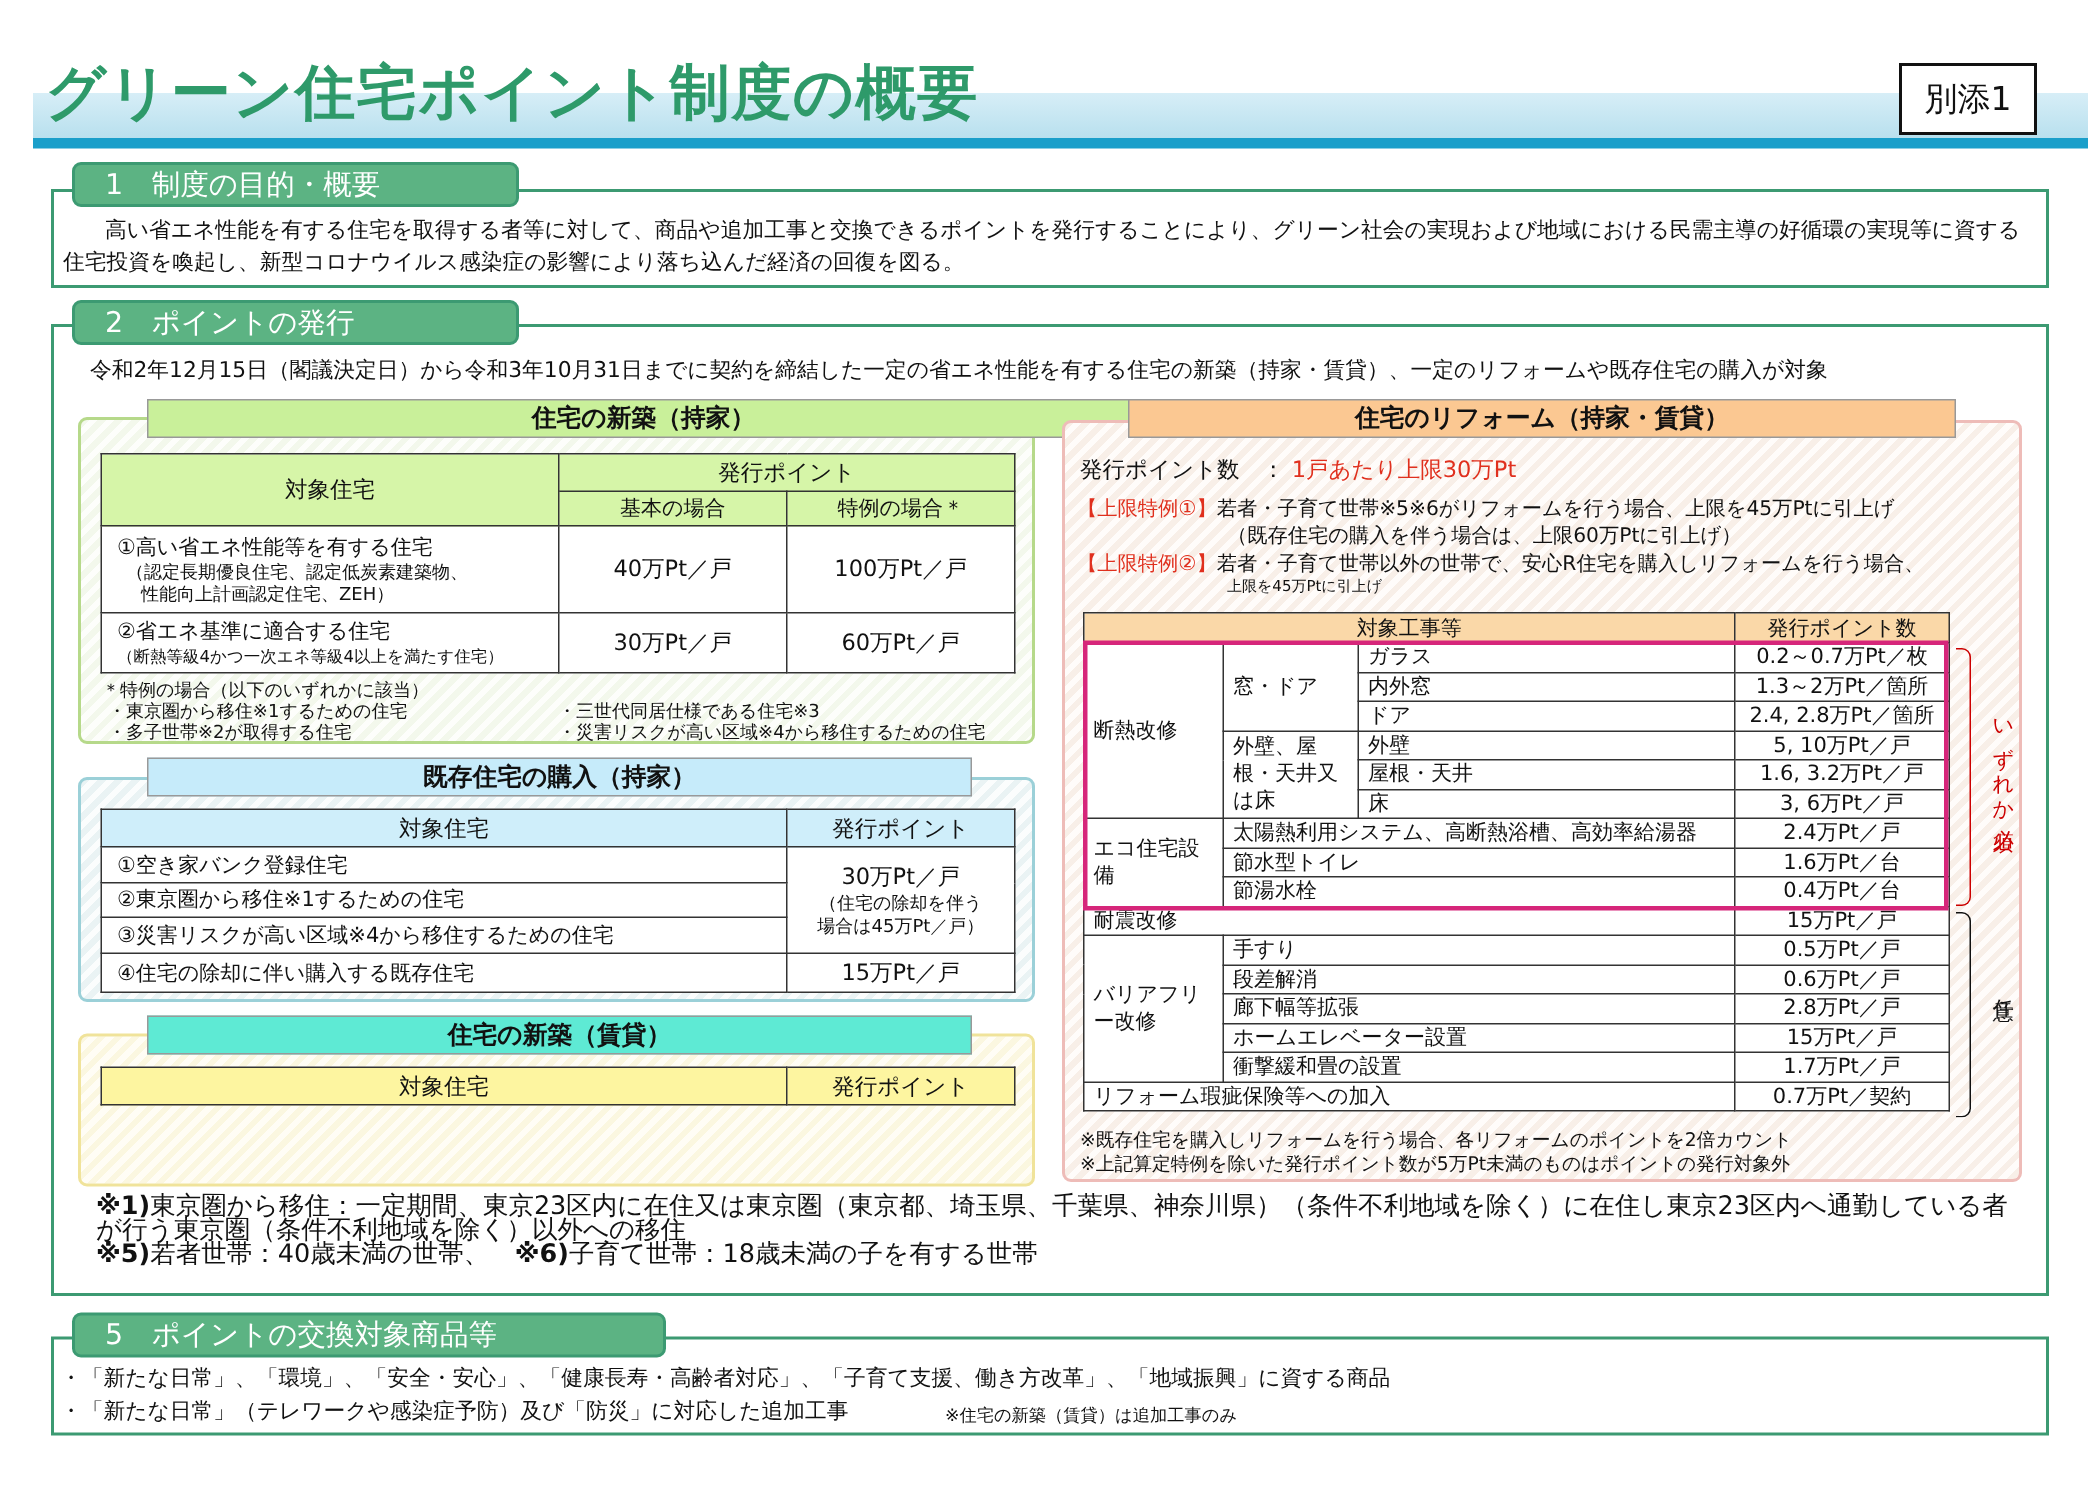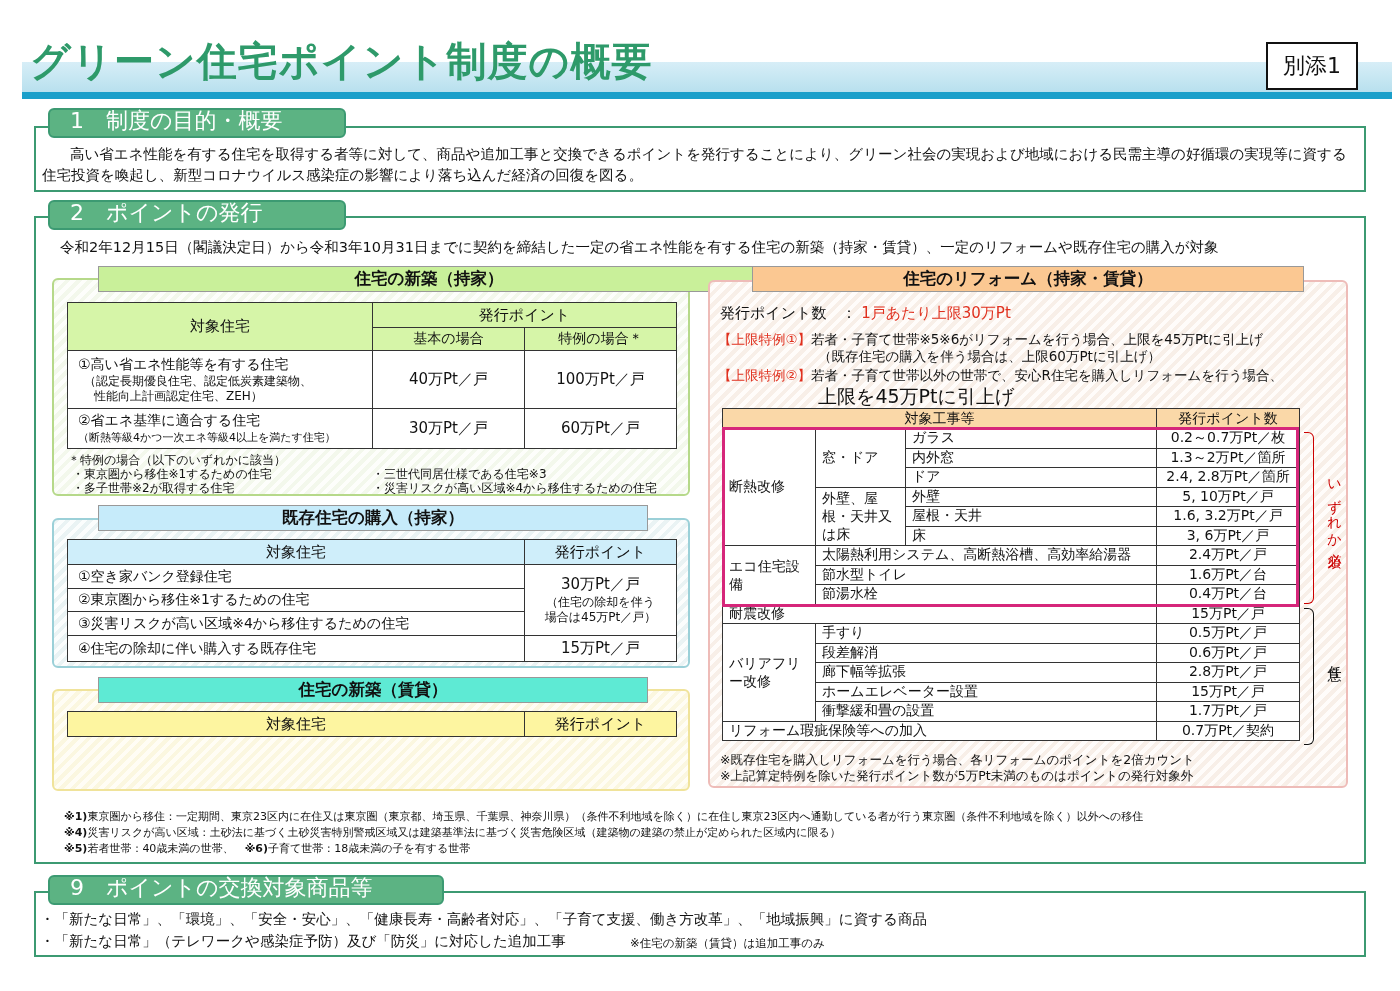--- a/index.html
+++ b/index.html
@@ -3,21 +3,21 @@
 <meta charset="utf-8">
 <style>
 *{box-sizing:border-box;margin:0;padding:0}
 body{width:1400px;height:991px;background:#fff;font-family:"DejaVu Sans",sans-serif;color:#111;position:relative;overflow:hidden}
 .abs{position:absolute}
 .title-band{left:22px;top:62px;width:1370px;height:30px;background:linear-gradient(#d7eef7,#b8e0ee)}
 .title-line{left:22px;top:92px;width:1370px;height:7px;background:#1a9fca}
 .main-title{left:30px;top:34px;font-size:40px;font-weight:bold;color:#2e9a6a;letter-spacing:1px}
 .annex{left:1266px;top:42px;width:92px;height:48px;border:2px solid #111;background:#fff;font-size:22px;display:flex;align-items:center;justify-content:center}
 .sec-box{border:2.5px solid #3c9a72;background:#fff}
-.sec-tab{background:#5cb383;color:#fff;font-size:22px;border:2px solid #3c9a72;border-radius:6px;padding:0 0 0 20px;display:flex;align-items:flex-end}
+.sec-tab{background:#5cb383;color:#fff;font-size:19px;border:2px solid #3c9a72;border-radius:6px;padding:0 0 0 20px;display:flex;align-items:flex-start}
 .p{font-size:14.5px;line-height:21px}
 .panel{border-radius:6px}
 .hatch-green{background:repeating-linear-gradient(135deg,#f3f8ec 0 4px,#fdfefb 4px 8px);border:2px solid #b6d98a}
 .hatch-blue{background:repeating-linear-gradient(135deg,#eaf3f4 0 4px,#fbfdfd 4px 8px);border:2px solid #9bd0d8}
 .hatch-yellow{background:repeating-linear-gradient(135deg,#fbf7e0 0 4px,#fffdf5 4px 8px);border:2px solid #f0e39a}
 .hatch-pink{background:repeating-linear-gradient(135deg,#f8efe8 0 4px,#fffcfa 4px 8px);border:2px solid #eebcb8}
 .ptitle{font-size:16.5px;font-weight:bold;display:flex;align-items:center;justify-content:center;border:1px solid #999}
 table{border-collapse:collapse;background:#fff}
 td,th{border:1.5px solid #333;font-weight:normal;font-size:14px;padding:0 6px}
 .c{text-align:center}
@@ -136,21 +136,21 @@
   <span>発行ポイント数　：</span>
   <span class="red">1戸あたり上限30万Pt</span>
 </div>
 <div class="abs" style="left:718px;top:331px;font-size:13.5px;line-height:17px;">
   <span class="red">【上限特例①】</span><span>若者・子育て世帯※5※6がリフォームを行う場合、上限を45万Ptに引上げ</span>
 </div>
 <div class="abs" style="left:818px;top:348px;font-size:13.5px;">（既存住宅の購入を伴う場合は、上限60万Ptに引上げ）</div>
 <div class="abs" style="left:718px;top:367px;font-size:13.5px;">
   <span class="red">【上限特例②】</span><span>若者・子育て世帯以外の世帯で、安心R住宅を購入しリフォームを行う場合、</span>
 </div>
-<div class="abs" style="left:818px;top:384px;font-size:19px;">上限を45万Ptに引上げ</div>
+<div class="abs" style="left:818px;top:384px;font-size:10px;">上限を45万Ptに引上げ</div>
 
 <table class="abs" style="left:722px;top:408px;width:578px;">
   <tbody>
       <tr style="height:20px">
     <td class="ho c" colspan="3">対象工事等</td>
     <td class="ho c" style="width:143px">発行ポイント数</td>
   </tr>
   <tr style="height:19.5px">
     <td rowspan="6" style="width:93px;vertical-align:middle">断熱改修</td>
     <td rowspan="3" style="width:90px">窓・ドア</td>
@@ -226,25 +226,24 @@
 <div class="abs" style="left:722px;top:427px;width:577px;height:180px;border:3px solid #d6267a;"></div>
 
 <div class="abs bracket" style="left:1304px;top:432px;width:10px;height:172px;"></div>
 <div class="abs vtext darkred" style="left:1326px;top:470px;">いずれか必須</div>
 <div class="abs bracket-k" style="left:1304px;top:608px;width:10px;height:137px;"></div>
 <div class="abs vtext" style="left:1326px;top:654px;">任意</div>
 
 <div class="abs note" style="left:720px;top:752px;font-size:12.5px;">※既存住宅を購入しリフォームを行う場合、各リフォームのポイントを2倍カウント</div>
 <div class="abs note" style="left:720px;top:768px;font-size:12.5px;">※上記算定特例を除いた発行ポイント数が5万Pt未満のものはポイントの発行対象外</div>
 
-<div class="abs note" style="left:64px;top:796px;width:1290px;font-size:11px;line-height:16px;margin-top:13px;">
+<div class="abs note" style="left:64px;top:796px;width:1290px;font-size:17px;line-height:16px;">
   <div><b>※1)</b><span>東京圏から移住：一定期間、東京23区内に在住又は東京圏（東京都、埼玉県、千葉県、神奈川県）（条件不利地域を除く）に在住し東京23区内へ通勤している者が行う東京圏（条件不利地域を除く）以外への移住</span></div>
-  <div><b>※4)</b><span>災害リスクが高い区域：土砂法に基づく土砂災害特別警戒区域又は建築基準法に基づく災害危険区域（建築物の建築の禁止が定められた区域内に限る）</span></div>
   <div><b>※5)</b><span>若者世帯：40歳未満の世帯、</span>　<b>※6)</b><span>子育て世帯：18歳未満の子を有する世帯</span></div>
 </div>
 
 <div class="abs sec-box" style="left:34px;top:891px;width:1332px;height:66px;"></div>
 <div class="abs sec-tab" style="left:48px;top:875px;width:396px;height:30px;">
-  <span>9　ポイントの交換対象商品等</span>
+  <span>5　ポイントの交換対象商品等</span>
 </div>
 <div class="abs p" style="left:40px;top:909px;white-space:nowrap;">・「新たな日常」、「環境」、「安全・安心」、「健康長寿・高齢者対応」、「子育て支援、働き方改革」、「地域振興」に資する商品</div>
 <div class="abs p" style="left:40px;top:931px;white-space:nowrap;">・「新たな日常」（テレワークや感染症予防）及び「防災」に対応した追加工事</div>
 <div class="abs note" style="left:630px;top:936px;font-size:11.5px;">※住宅の新築（賃貸）は追加工事のみ</div>
 
 </body></html>

